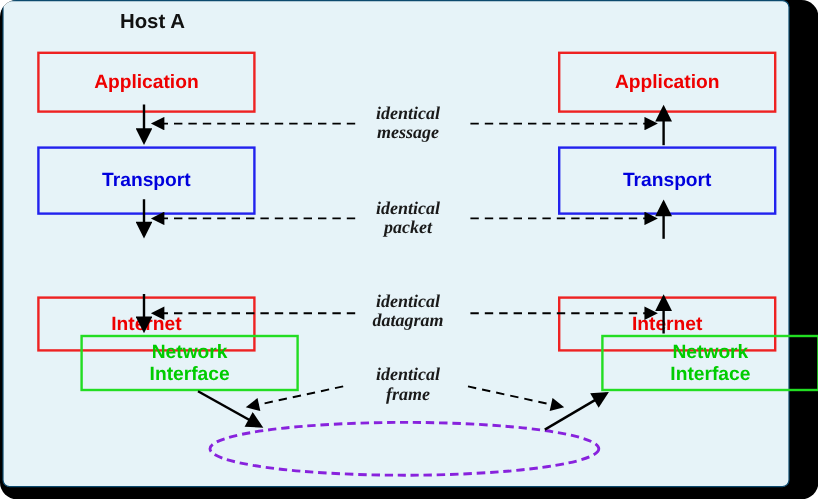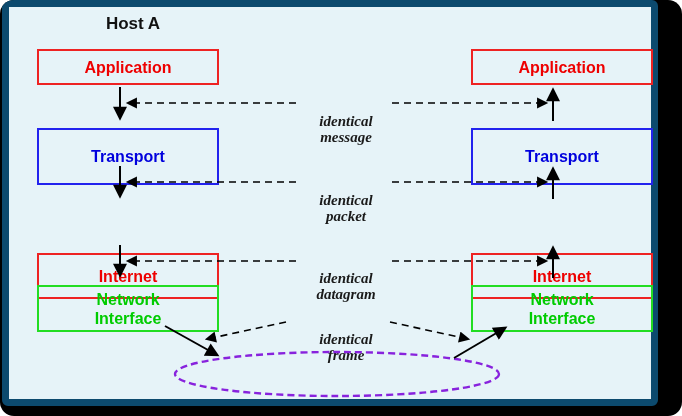--- a/index.html
+++ b/index.html
@@ -3,49 +3,49 @@
 <meta charset="utf-8">
 <style>
   html,body{margin:0;padding:0;background:#ffffff;}
   .page{
     position:relative;width:682px;height:416px;background:#000000;
     border-radius:14px;overflow:hidden;
     font-family:"Liberation Sans",sans-serif;
   }
   .canvas{
     position:absolute;left:2px;top:0;width:656px;height:406px;
-    background:#e6f3f8;border:7px solid #0c4a6e;border-radius:6px;
+    background:#e6f3f8;border:1px solid #0c4a6e;border-radius:6px;
     box-sizing:border-box;
   }
   .host-title{
     position:absolute;width:120px;text-align:center;
     font-size:17px;font-weight:bold;color:#111111;top:7px;
   }
   .host-a{left:64px;}
   .host-b{left:493px;}
   .layer-box{
     position:absolute;width:182px;box-sizing:border-box;border:2px solid;
     display:flex;align-items:center;justify-content:center;text-align:center;
   }
   .layer-label{
     font-weight:bold;font-size:16px;line-height:19px;white-space:pre-line;
   }
   .col-a{left:28px;}
   .col-b{left:462px;}
-  .row-0{top:42px;height:36px;}
+  .row-0{top:42px;height:51px;}
   .row-1{top:121px;height:57px;}
   .row-2{top:199px;height:46px;margin-top:47px;}
-  .row-3{top:278px;height:47px;}
+  .row-3{top:278px;height:47px;margin-left:36px;}
   .red-box{border-color:#ee2222;}   .red-box .layer-label{color:#ee0000;}
   .blue-box{border-color:#2222ee;}  .blue-box .layer-label{color:#0000dd;}
   .green-box{border-color:#22dd22;} .green-box .layer-label{color:#00cc00;}
   .annotation{
     position:absolute;left:277px;width:120px;text-align:center;
     font-family:"Liberation Serif",serif;font-style:italic;font-weight:bold;
-    font-size:15px;line-height:16px;color:#1a1a1a;white-space:pre-line;margin-top:20px;
+    font-size:15px;line-height:16px;color:#1a1a1a;white-space:pre-line;
   }
   .ann-0{top:86px;}
   .ann-1{top:165px;}
   .ann-2{top:243px;}
   .ann-3{top:304px;}
   .physical-net-label{
     position:absolute;left:257px;top:363px;width:160px;text-align:center;
     font-size:18px;font-weight:bold;color:#7a11cc;
   }
   .slide-number{

